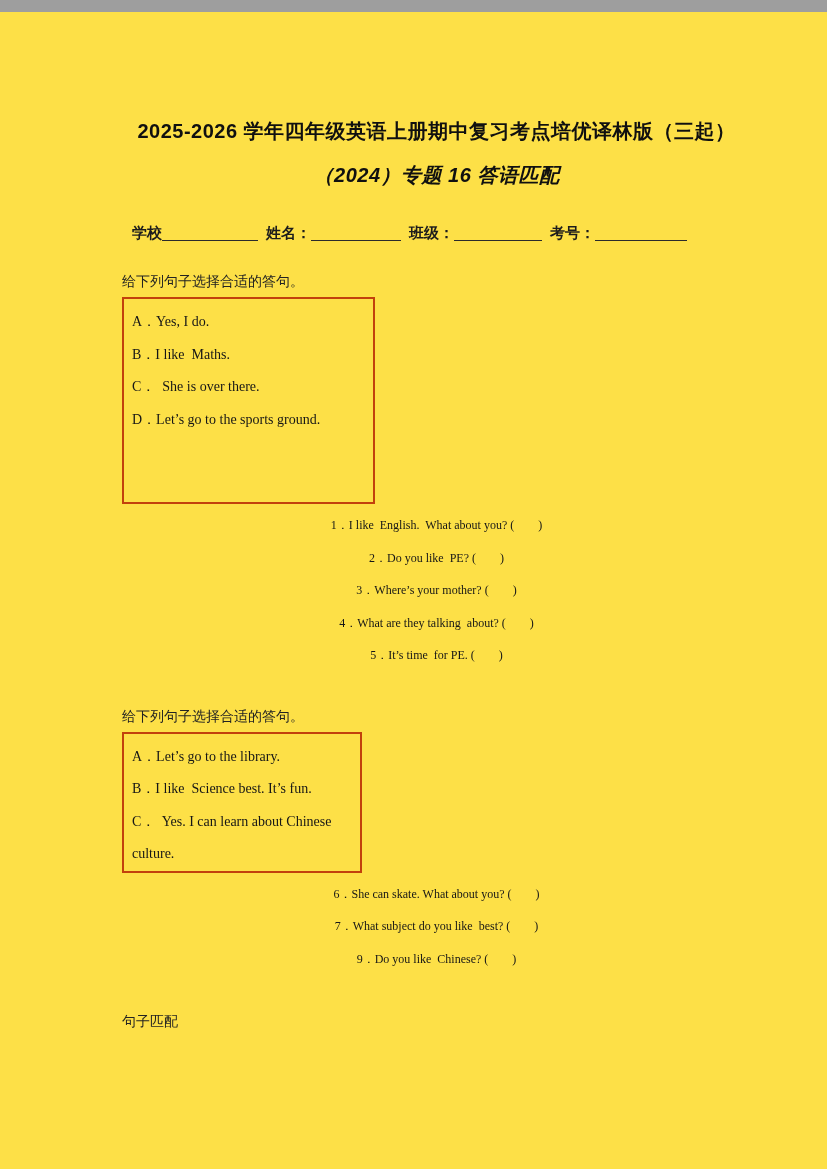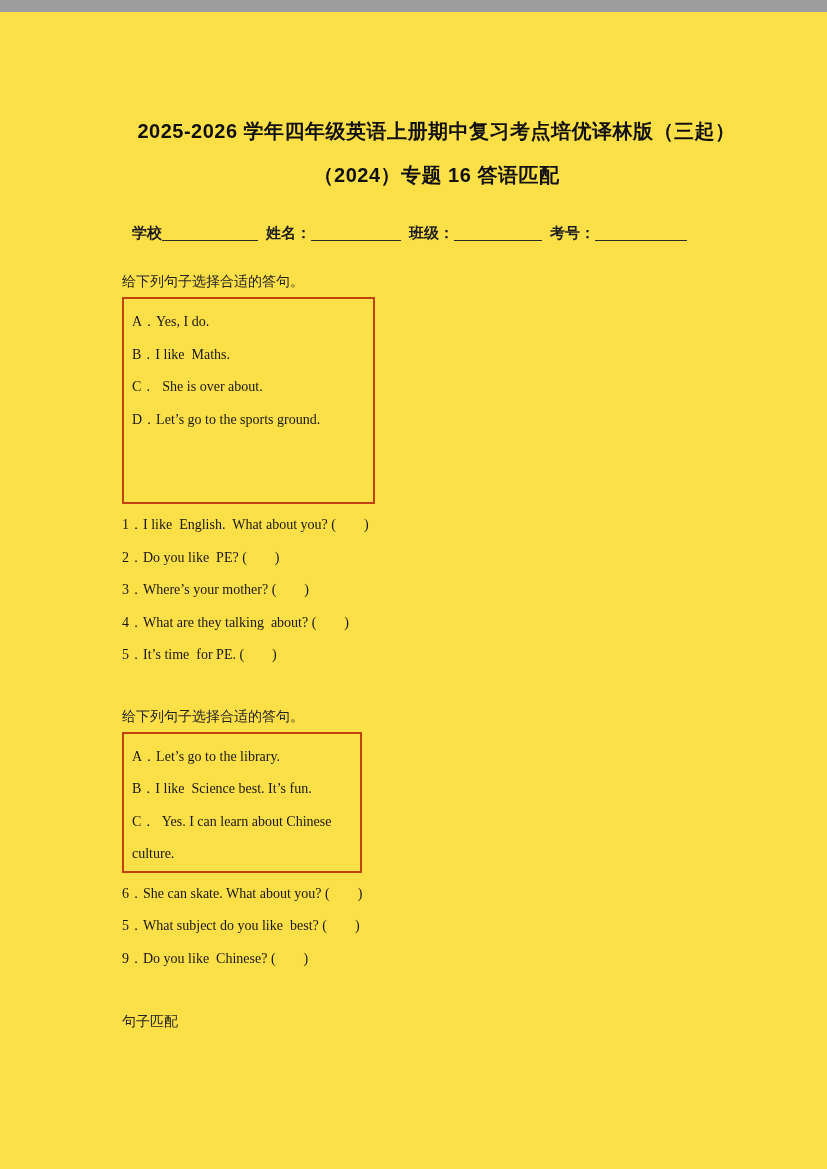--- a/index.html
+++ b/index.html
@@ -18,21 +18,21 @@
   }
   .title {
     text-align: center;
     font-family: "Liberation Sans", "DejaVu Sans", sans-serif;
     font-weight: bold;
     color: #101010;
     font-size: 20px;
     line-height: 28px;
     letter-spacing: 0.5px;
   }
-  .title-line2 { margin-top: 16px; }
+  .title-line2 { margin-top: 16px; font-style: italic; }
   .header-fields {
     margin-top: 34px;
     margin-left: 10px;
     display: flex;
     align-items: flex-start;
     font-weight: bold;
     font-size: 15px;
     height: 22px;
     white-space: nowrap;
   }
@@ -63,22 +63,23 @@
   .opt {
     line-height: 32.6px;
     white-space: pre-wrap;
     font-size: 14px;
     color: #161616;
   }
   .q-list { margin-top: 5px; }
   .q {
     line-height: 32.5px;
     white-space: pre-wrap;
-    font-size: 14px;
+    font-size: 12px;
     color: #161616;
+    text-align: center;
   }
   .footer-label {
     margin-top: 38px;
     font-size: 14px;
     color: #222;
   }
 </style>
 </head>
 <body>
 
@@ -101,21 +102,21 @@
     <span class="gap8"></span>
     <span class="field-label">考号：</span>
     <span class="blank-line" style="width:92px"></span>
   </div>
 
   <div class="instruction">给下列句子选择合适的答句。</div>
 
   <div class="answer-box answer-box-1">
     <div class="opt">A．Yes, I do.</div>
     <div class="opt">B．I like  Maths.</div>
-    <div class="opt">C．  She is over about.</div>
+    <div class="opt">C．  She is over there.</div>
     <div class="opt">D．Let’s go to the sports ground.</div>
   </div>
 
   <div class="q-list">
     <div class="q">1．I like  English.  What about you? (        )</div>
     <div class="q">2．Do you like  PE? (        )</div>
     <div class="q">3．Where’s your mother? (        )</div>
     <div class="q">4．What are they talking  about? (        )</div>
     <div class="q">5．It’s time  for PE. (        )</div>
   </div>
@@ -124,19 +125,19 @@
 
   <div class="answer-box answer-box-2">
     <div class="opt">A．Let’s go to the library.</div>
     <div class="opt">B．I like  Science best. It’s fun.</div>
     <div class="opt">C．  Yes. I can learn about Chinese culture.</div>
     <div class="opt">D．I can sing.</div>
   </div>
 
   <div class="q-list">
     <div class="q">6．She can skate. What about you? (        )</div>
-    <div class="q">5．What subject do you like  best? (        )</div>
+    <div class="q">7．What subject do you like  best? (        )</div>
     <div class="q">9．Do you like  Chinese? (        )</div>
   </div>
 
   <div class="footer-label">句子匹配</div>
 
 </div>
 
 </body></html>

